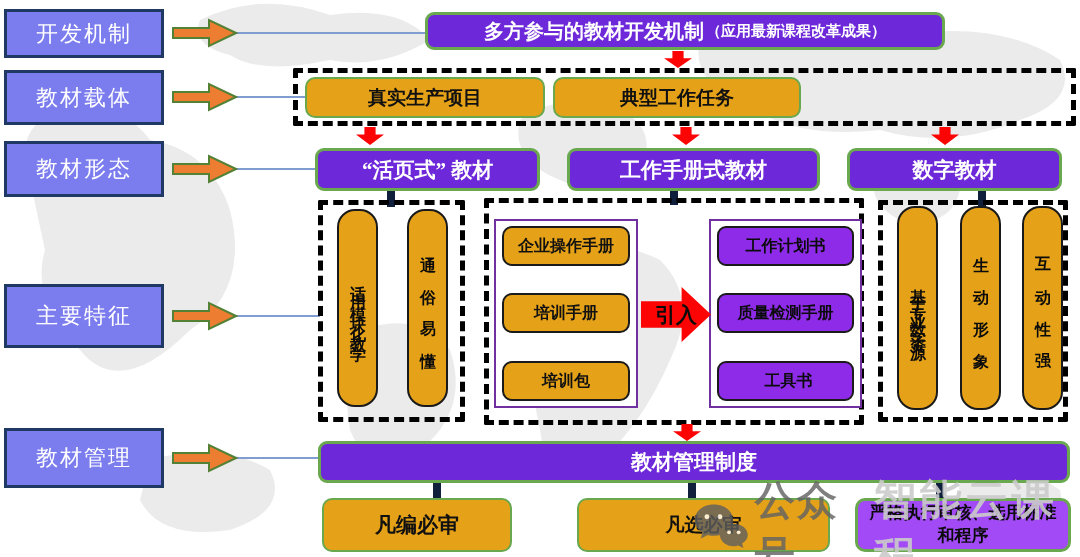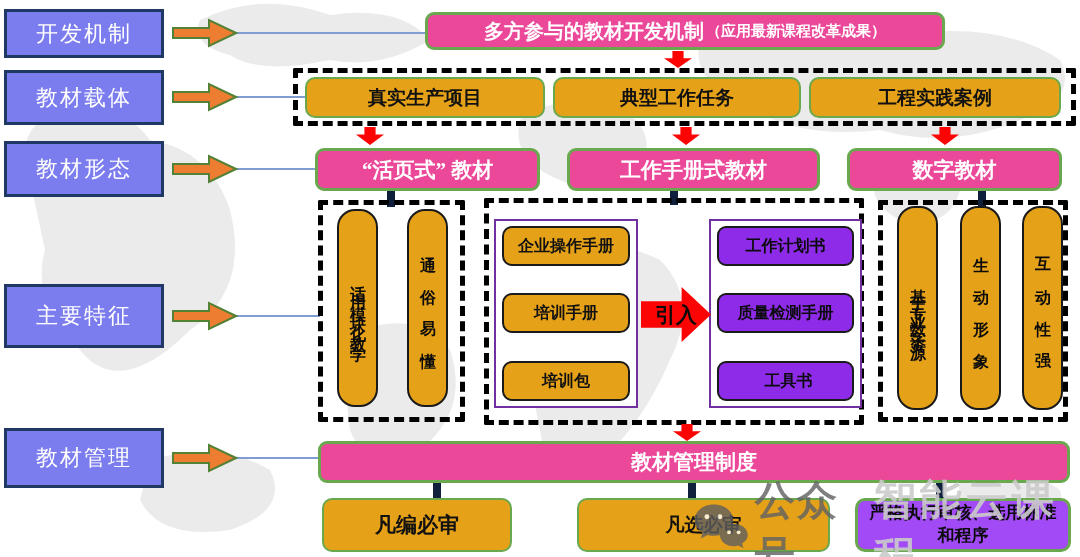--- a/index.html
+++ b/index.html
@@ -14,21 +14,21 @@
     background:#7b7cee;border:3px solid #1f3864;color:#fff;
     display:flex;align-items:center;justify-content:center;
     font-size:22px;letter-spacing:2px;z-index:3;
   }
   
   .h-arrow{z-index:3;}
   
   .blue-line{height:2px;background:#7f9dd1;z-index:1;}
   
   .purple-box{
-    background:#ec4899;border:3px solid #6aa84f;border-radius:9px;color:#fff;
+    background:#6d28d9;border:3px solid #6aa84f;border-radius:9px;color:#fff;
     display:flex;align-items:center;justify-content:center;
     font-weight:bold;z-index:3;
   }
   
   .orange-box{
     background:#e5a117;border:2.5px solid #6aa84f;border-radius:10px;color:#111;
     display:flex;align-items:center;justify-content:center;
     font-weight:bold;font-size:19px;z-index:3;
   }
   .orange-box--black{border:2.5px solid #1a1a1a;font-size:16px;}
@@ -120,21 +120,20 @@
 
   <div class="abs purple-box" style="left:425px;top:12px;width:520px;height:38px;font-size:20px;gap:2px;">
     <span>多方参与的教材开发机制</span>
       <span class="top-note">（应用最新课程改革成果）</span>
   </div>
   <div class="abs red-down" style="left:664px;top:51px;width:28px;height:17px;"></div>
 
   <div class="abs dashed" style="left:293px;top:68px;width:783px;height:58px;"></div>
   <div class="abs orange-box" style="left:305px;top:77px;width:240px;height:41px;">真实生产项目</div>
   <div class="abs orange-box" style="left:553px;top:77px;width:248px;height:41px;">典型工作任务</div>
-  <div class="abs orange-box" style="left:809px;top:77px;width:252px;height:41px;">工程实践案例</div>
 
   <div class="abs red-down" style="left:356px;top:127px;width:28px;height:18px;"></div>
   <div class="abs red-down" style="left:672px;top:127px;width:28px;height:18px;"></div>
   <div class="abs red-down" style="left:931px;top:127px;width:28px;height:18px;"></div>
 
   <div class="abs purple-box" style="left:315px;top:148px;width:225px;height:43px;font-size:21px;">“活页式” 教材</div>
   <div class="abs purple-box" style="left:567px;top:148px;width:253px;height:43px;font-size:21px;">工作手册式教材</div>
   <div class="abs purple-box" style="left:847px;top:148px;width:215px;height:43px;font-size:21px;">数字教材</div>
 
   <div class="abs stub" style="left:387px;top:191px;height:16px;"></div>

